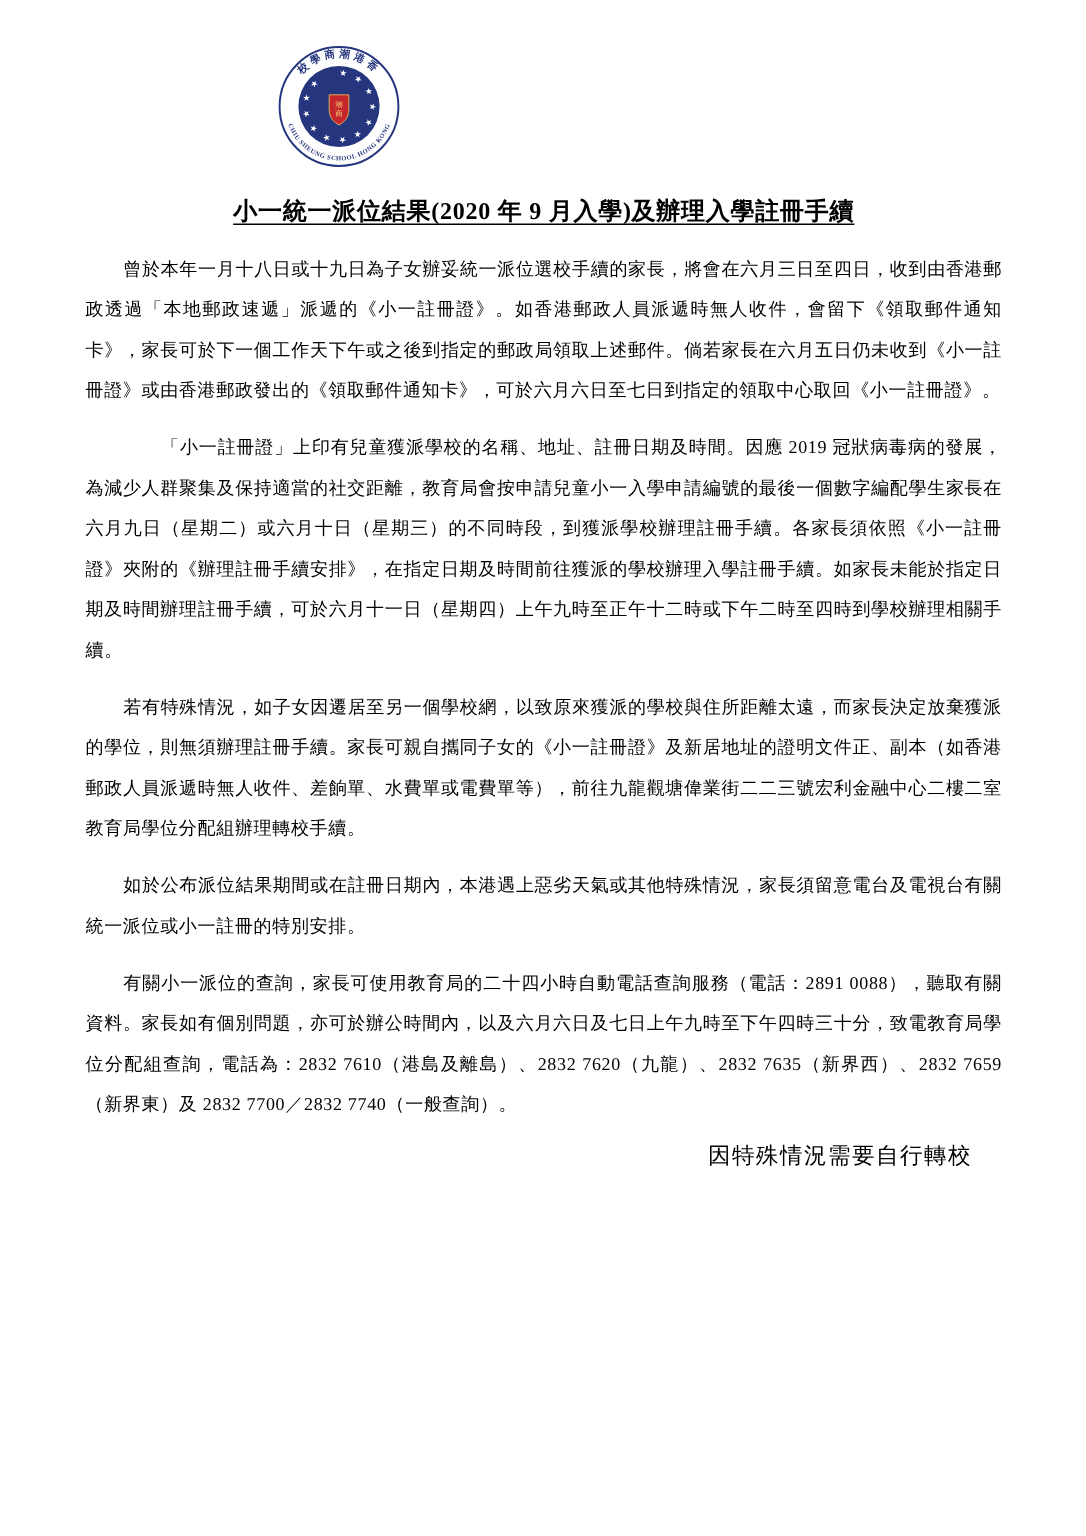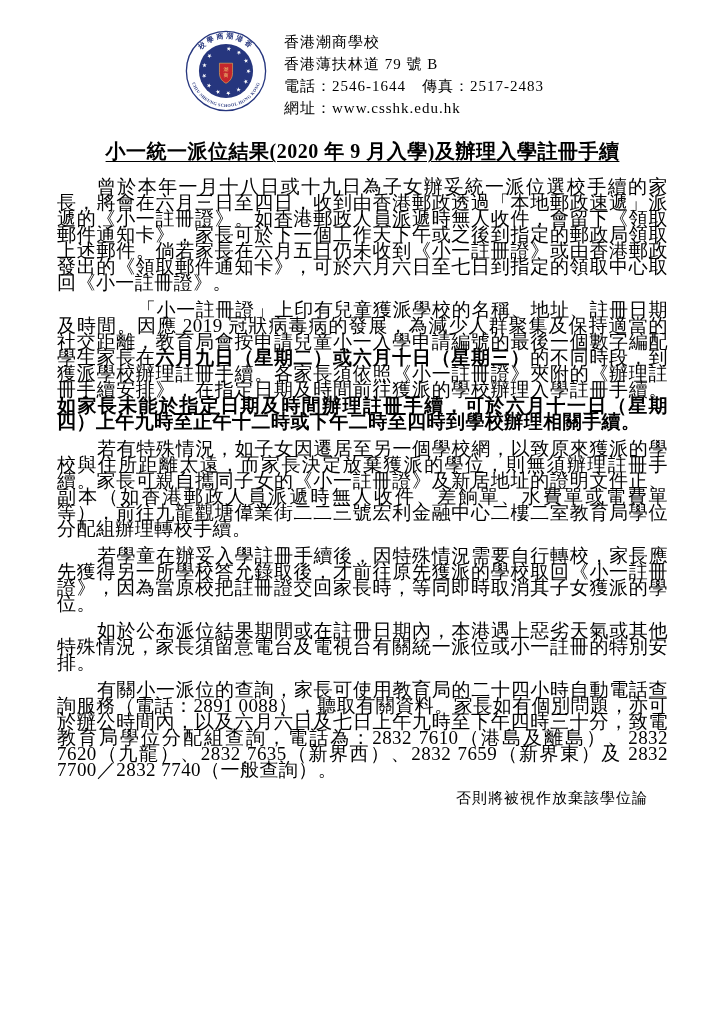--- a/index.html
+++ b/index.html
@@ -22,39 +22,39 @@
   }
   .logo{width:82px;height:82px;flex:0 0 auto;}
   .header-text{
     margin-left:17px;
     font-size:15px;
     line-height:22px;
     letter-spacing:1px;
     padding-top:1px;
   }
   .title{
-    font-size:20px;
+    font-size:16px;
     font-weight:bold;
     text-align:center;
     margin:19px 0 14px 0;
     letter-spacing:0.5px;
     text-decoration:underline;
     text-underline-offset:3px;
     text-decoration-thickness:1px;
   }
   .para{
-    font-size:19px;
-    line-height:16px;
+    font-size:12px;
+    line-height:27px;
     text-align:justify;
     margin:0 0 11px 0;
     text-indent:2.1em;
     letter-spacing:0.45px;
   }
   .para.indent-lg{text-indent:4.2em;}
-  .b{font-weight:bold;}
+  .b{font-weight:normal;}
   .date{
     font-size:15px;
     text-align:right;
     padding-right:20px;
     margin-top:8px;
     letter-spacing:1px;
   }
   .arc-zh{letter-spacing:3px;}
   .arc-en{letter-spacing:0.4px;}
   .stars{letter-spacing:2px;}
@@ -81,39 +81,32 @@
           <textPath href="#ringStars">★ ★ ★ ★ ★ ★ ★ ★ ★ ★ ★ ★</textPath>
         </text>
         <path d="M42 40.5 h16 v11.5 c0 8 -4.5 11 -8 13 c-3.5 -2 -8 -5 -8 -13 z" fill="#c5262c" stroke="#e8c05a" stroke-width="0.7"></path>
         <text x="50" y="50" font-size="6" fill="#f2d27a" text-anchor="middle">潮</text>
         <text x="50" y="57.5" font-size="6" fill="#f2d27a" text-anchor="middle">商</text>
         <text class="arc-en" font-size="5.3" fill="#26367e" font-weight="bold">
           <textPath href="#arcBot" startOffset="50%" text-anchor="middle">CHIU SHEUNG SCHOOL HONG KONG</textPath>
         </text>
       </svg>
     </div>
-    <div class="header-text">
-      <div>香港潮商學校</div>
-      <div>香港薄扶林道 79 號 B</div>
-      <div>電話：2546-1644　傳真：2517-2483</div>
-      <div>網址：www.csshk.edu.hk</div>
-    </div>
   </header>
 
   <h1 class="title">小一統一派位結果(2020 年 9 月入學)及辦理入學註冊手續</h1>
 
   <p class="para"><span>曾於本年一月十八日或十九日為子女辦妥統一派位選校手續的家長，將會在六月三日至四日，收到由香港郵政透過「本地郵政速遞」派遞的《小一註冊證》。如香港郵政人員派遞時無人收件，會留下《領取郵件通知卡》，家長可於下一個工作天下午或之後到指定的郵政局領取上述郵件。倘若家長在六月五日仍未收到《小一註冊證》或由香港郵政發出的《領取郵件通知卡》，可於六月六日至七日到指定的領取中心取回《小一註冊證》。</span></p>
 
   <p class="para indent-lg"><span>「小一註冊證」上印有兒童獲派學校的名稱、地址、註冊日期及時間。因應 2019 冠狀病毒病的發展，為減少人群聚集及保持適當的社交距離，教育局會按申請兒童小一入學申請編號的最後一個數字編配學生家長在</span><span class="b">六月九日（星期二）或六月十日（星期三）</span><span>的不同時段，到獲派學校辦理註冊手續。各家長須依照《小一註冊證》夾附的《辦理註冊手續安排》，在指定日期及時間前往獲派的學校辦理入學註冊手續。</span><span class="b">如家長未能於指定日期及時間辦理註冊手續，可於六月十一日（星期四）上午九時至正午十二時或下午二時至四時到學校辦理相關手續。</span></p>
 
 
 
   <p class="para"><span>若有特殊情況，如子女因遷居至另一個學校網，以致原來獲派的學校與住所距離太遠，而家長決定放棄獲派的學位，則無須辦理註冊手續。家長可親自攜同子女的《小一註冊證》及新居地址的證明文件正、副本（如香港郵政人員派遞時無人收件、差餉單、水費單或電費單等），前往九龍觀塘偉業街二二三號宏利金融中心二樓二室教育局學位分配組辦理轉校手續。</span></p>
 
-  <p class="para"><span>若學童在辦妥入學註冊手續後，因特殊情況需要自行轉校，家長應先獲得另一所學校答允錄取後，才前往原先獲派的學校取回《小一註冊證》，因為當原校把註冊證交回家長時，等同即時取消其子女獲派的學位。</span></p>
 
   <p class="para"><span>如於公布派位結果期間或在註冊日期內，本港遇上惡劣天氣或其他特殊情況，家長須留意電台及電視台有關統一派位或小一註冊的特別安排。</span></p>
 
   <p class="para"><span>有關小一派位的查詢，家長可使用教育局的二十四小時自動電話查詢服務（電話：2891 0088），聽取有關資料。家長如有個別問題，亦可於辦公時間內，以及六月六日及七日上午九時至下午四時三十分，致電教育局學位分配組查詢，電話為：2832 7610（港島及離島）、2832 7620（九龍）、2832 7635（新界西）、2832 7659（新界東）及 2832 7700／2832 7740（一般查詢）。</span></p>
 
-  <div class="date">否則將被視作放棄該學位論</div>
+  <div class="date">因特殊情況需要自行轉校</div>
 
 </div>
 
 </body></html>

